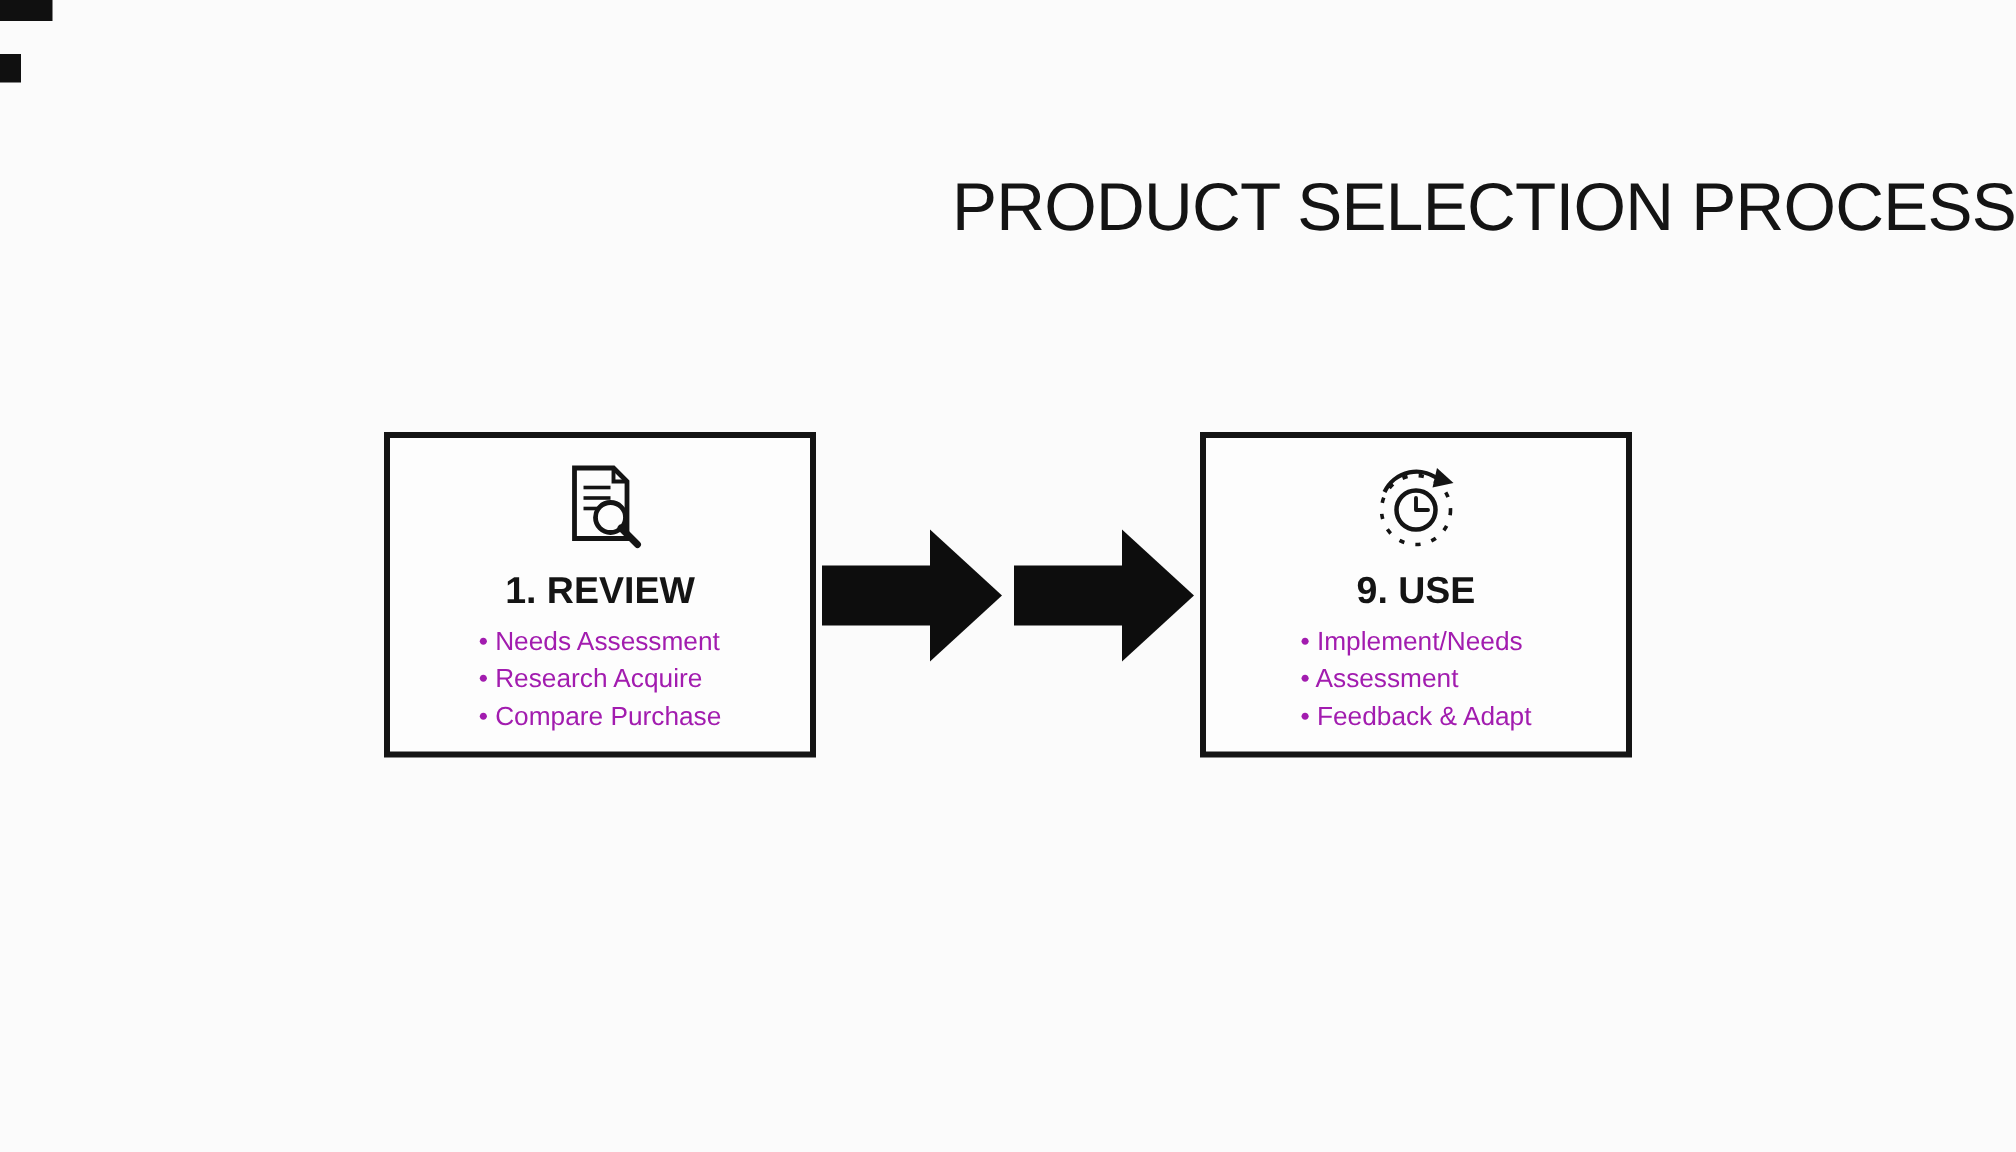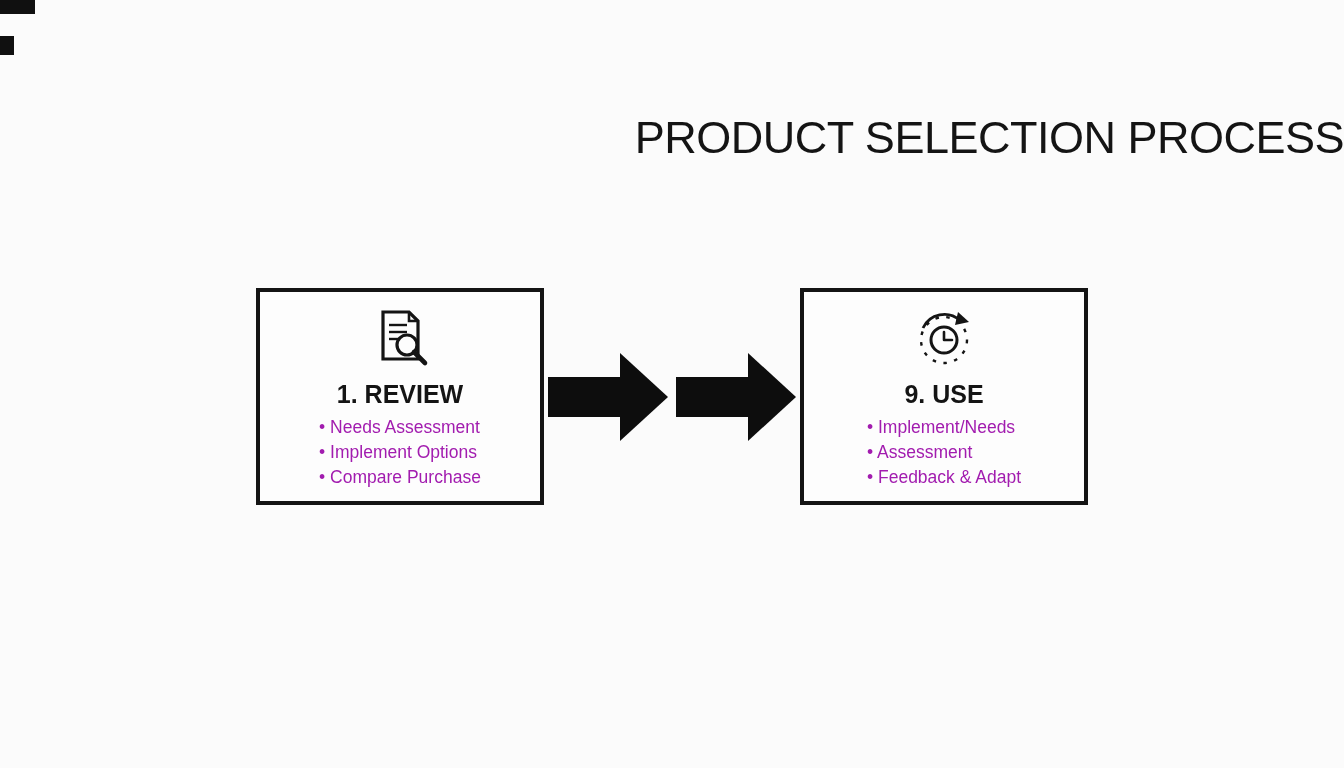--- a/index.html
+++ b/index.html
@@ -103,21 +103,21 @@
         <line x1="25" y1="19" x2="43" y2="19" stroke="#141414" stroke-width="2.4"></line>
         <line x1="25" y1="26" x2="43" y2="26" stroke="#141414" stroke-width="2.4"></line>
         <line x1="25" y1="33" x2="35" y2="33" stroke="#141414" stroke-width="2.4"></line>
         <circle cx="43" cy="39" r="10" fill="#fdfdfd" stroke="#141414" stroke-width="3.2"></circle>
         <line x1="50" y1="46" x2="61" y2="57" stroke="#141414" stroke-width="4.6" stroke-linecap="round"></line>
       </svg>
     </span>
     <h2 class="step-heading">1. REVIEW</h2>
     <ul class="step-items">
       <li>• Needs Assessment</li>
-      <li>• Implement Options</li>
+      <li>• Research Acquire</li>
       <li>• Compare Purchase</li>
     </ul>
   </section>
 
   <div class="arrow">
     <div class="arrow-body"></div>
     <div class="arrow-head"></div>
   </div>
 
 

